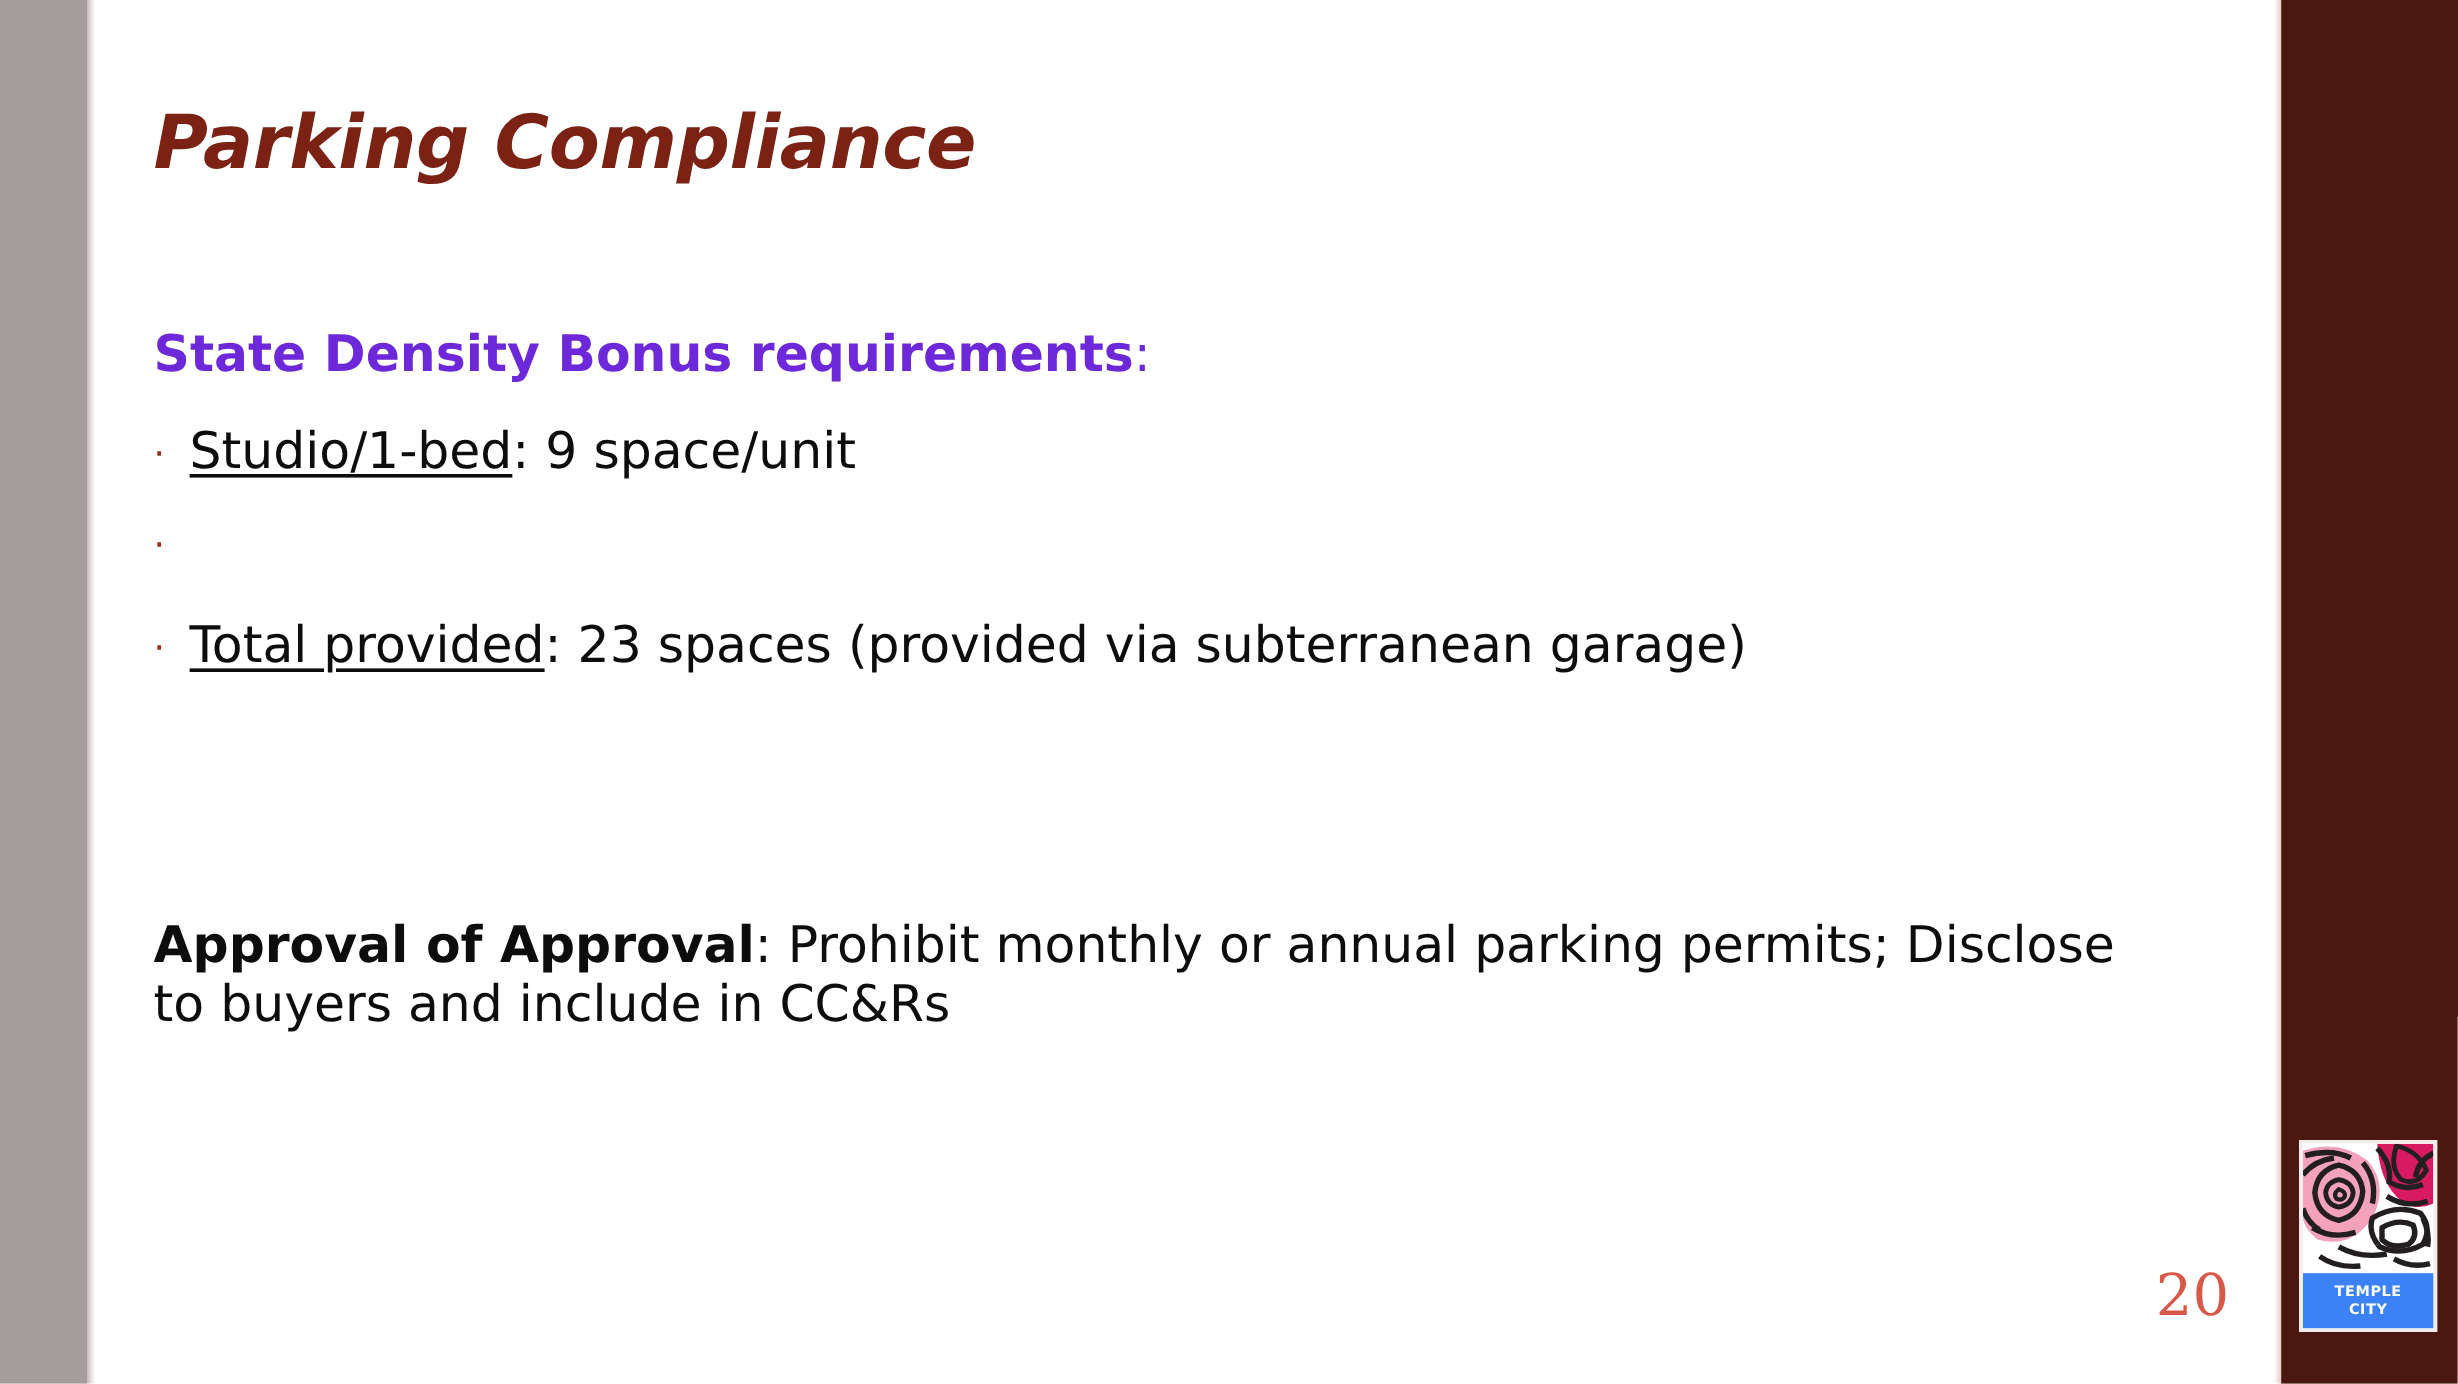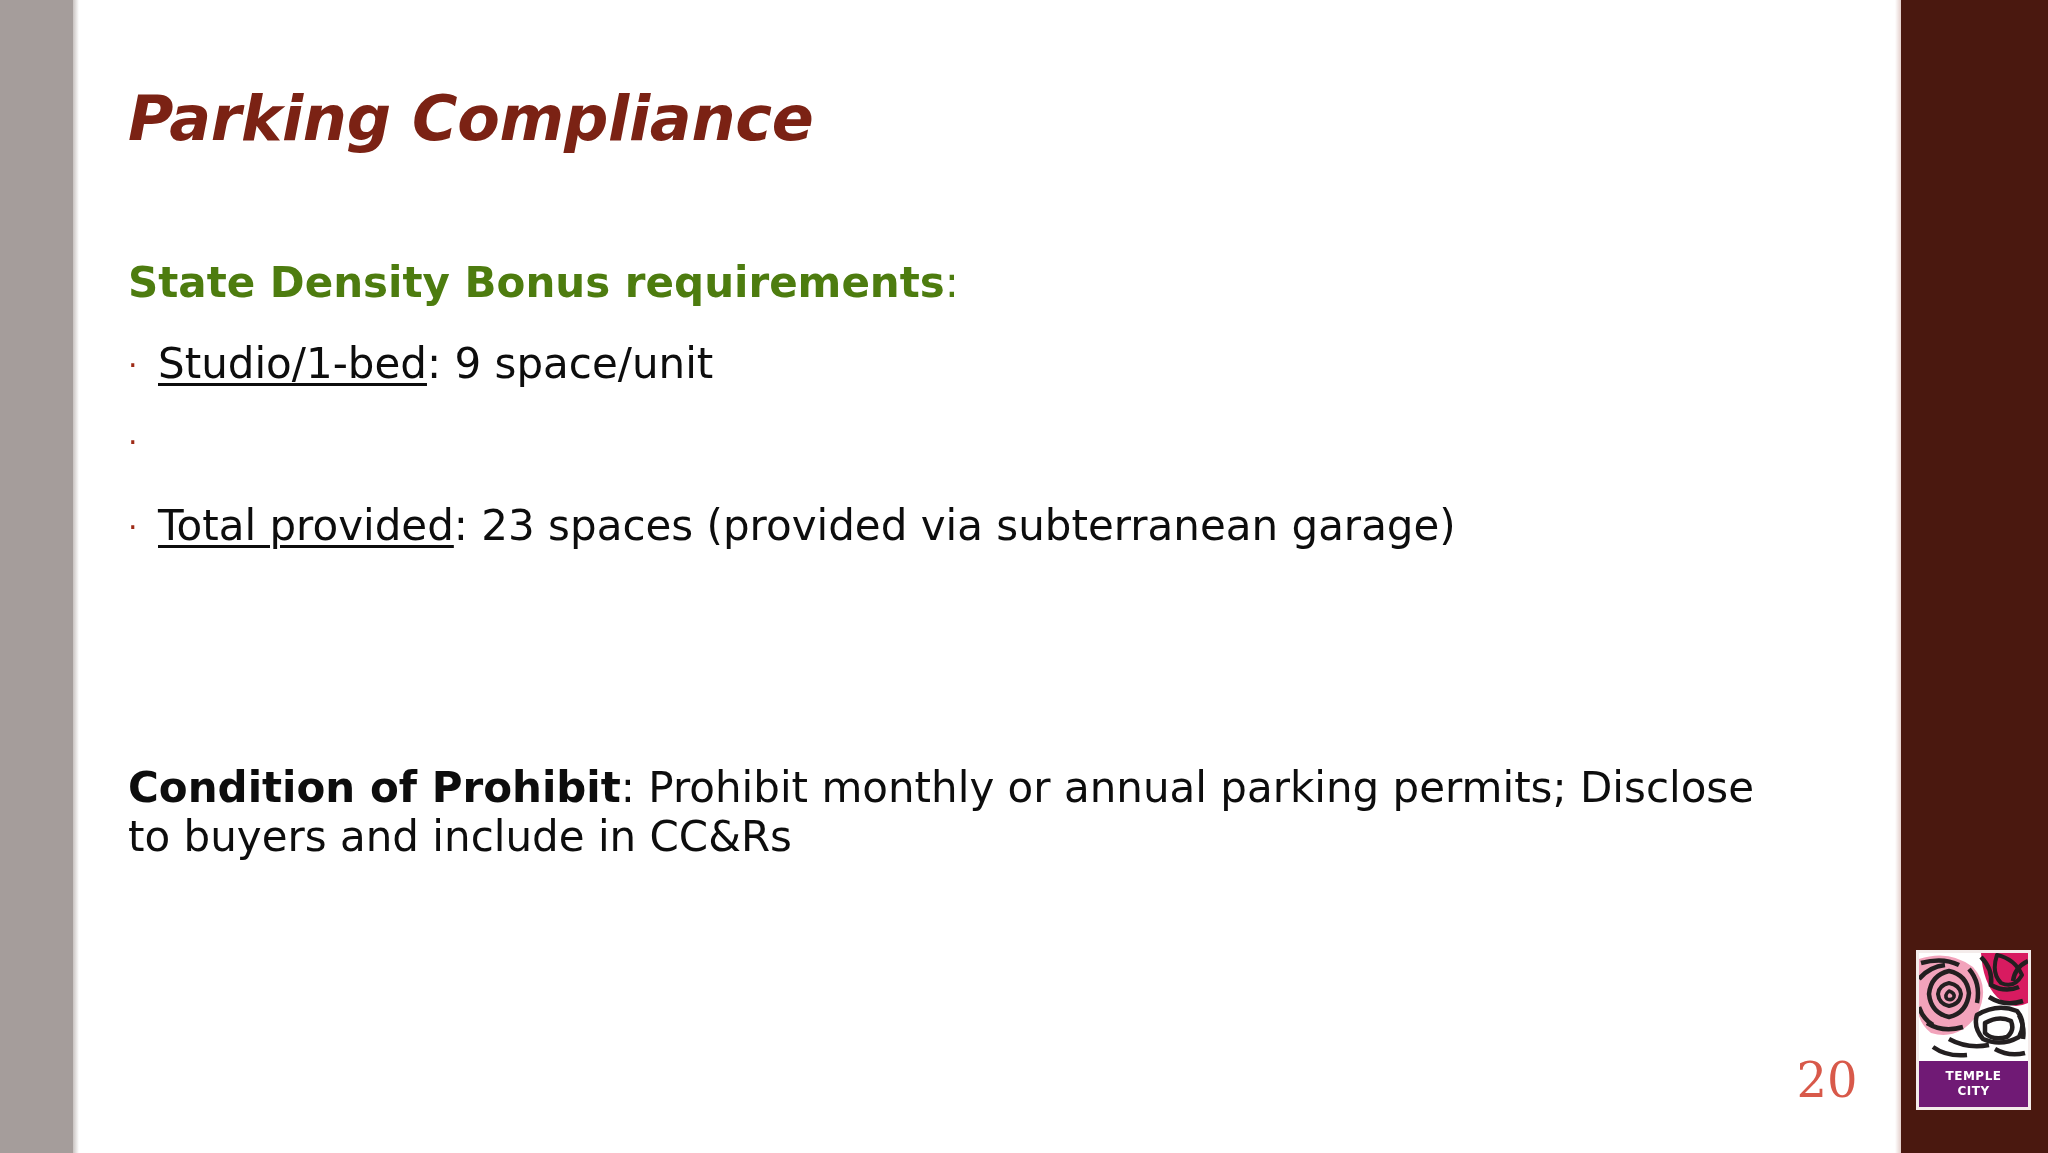--- a/index.html
+++ b/index.html
@@ -70,22 +70,22 @@
   .body-block {
     position: absolute;
     left: 128px;
     top: 262px;
     width: 1720px;
   }
 
   .lead {
     font-size: 42px;
     line-height: 1.0;
-    color: #4d7c0f;
-    margin: 0 0 38px 0;
+    color: #6d28d9;
+    margin: 12px 0 38px 0;
     white-space: nowrap;
   }
   .lead b { font-weight: bold; }
 
   .bullet-row {
     display: flex;
     align-items: baseline;
     margin: 0 0 44px 0;
     white-space: nowrap;
   }
@@ -157,21 +157,21 @@
     overflow: hidden;
     background: #ffffff;
   }
   .logo-art svg { display: block; }
   .logo-name {
     position: absolute;
     left: 0;
     top: 108px;
     width: 109px;
     height: 46px;
-    background: #701a75;
+    background: #3b82f6;
     color: #ffffff;
     font-family: "DejaVu Sans", sans-serif;
     font-weight: bold;
     font-size: 12px;
     letter-spacing: 0.5px;
     display: flex;
     flex-direction: column;
     align-items: center;
     justify-content: center;
     line-height: 1.25;
@@ -202,21 +202,21 @@
       <span class="bullet-dot">·</span>
     </div>
 
     <div class="bullet-row">
       <span class="bullet-dot">·</span>
       <span class="bullet-text"><u>Total provided</u><span>: 23 spaces (provided via subterranean garage)</span></span>
     </div>
 
   </div>
 
-  <p class="coa"><b>Condition of Prohibit</b><span>: Prohibit monthly or annual parking permits; Disclose to buyers and include in CC&amp;Rs</span></p>
+  <p class="coa"><b>Approval of Approval</b><span>: Prohibit monthly or annual parking permits; Disclose to buyers and include in CC&amp;Rs</span></p>
 
   <div class="page-number">20</div>
 
   <div class="logo">
     <div class="logo-art">
       <svg width="109" height="108" viewBox="0 0 109 108" xmlns="http://www.w3.org/2000/svg">
         <rect x="0" y="0" width="109" height="108" fill="#ffffff"></rect>
 
         <g>
           <path d="M62 0 L109 0 L109 50 Q92 58 78 44 Q64 30 62 0 Z" fill="#d81b60"></path>

